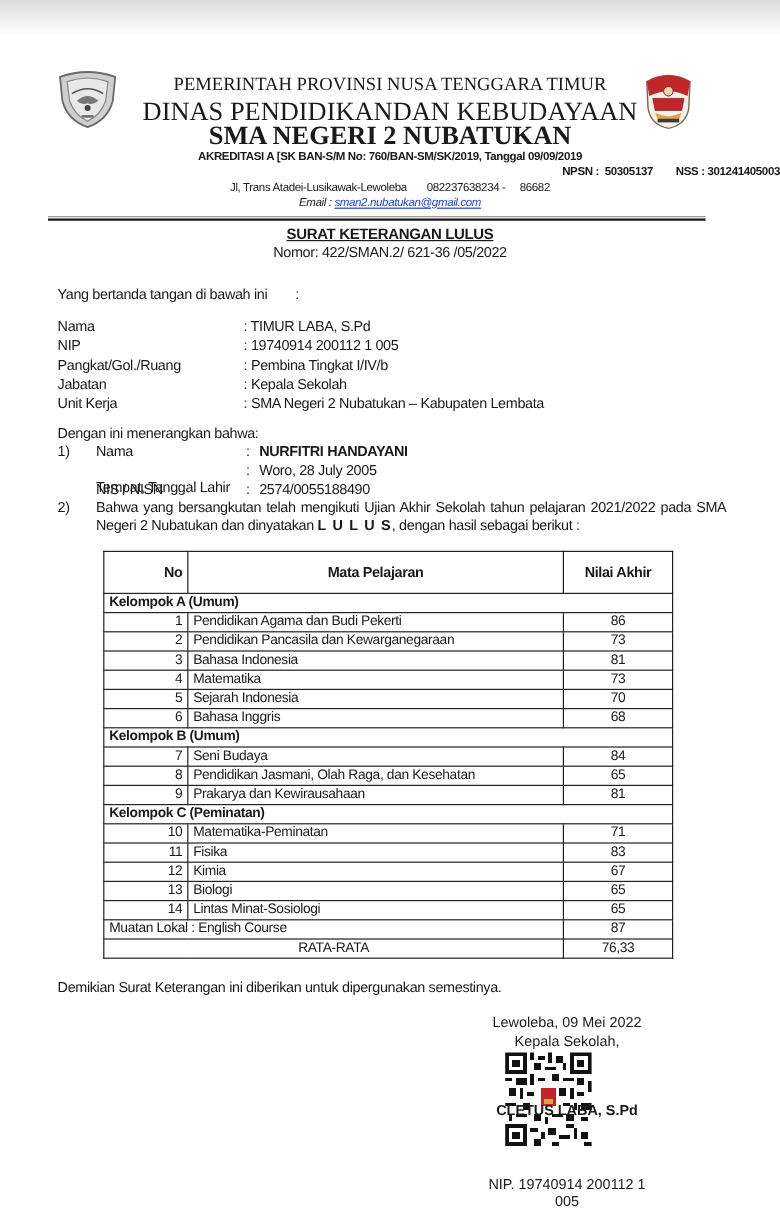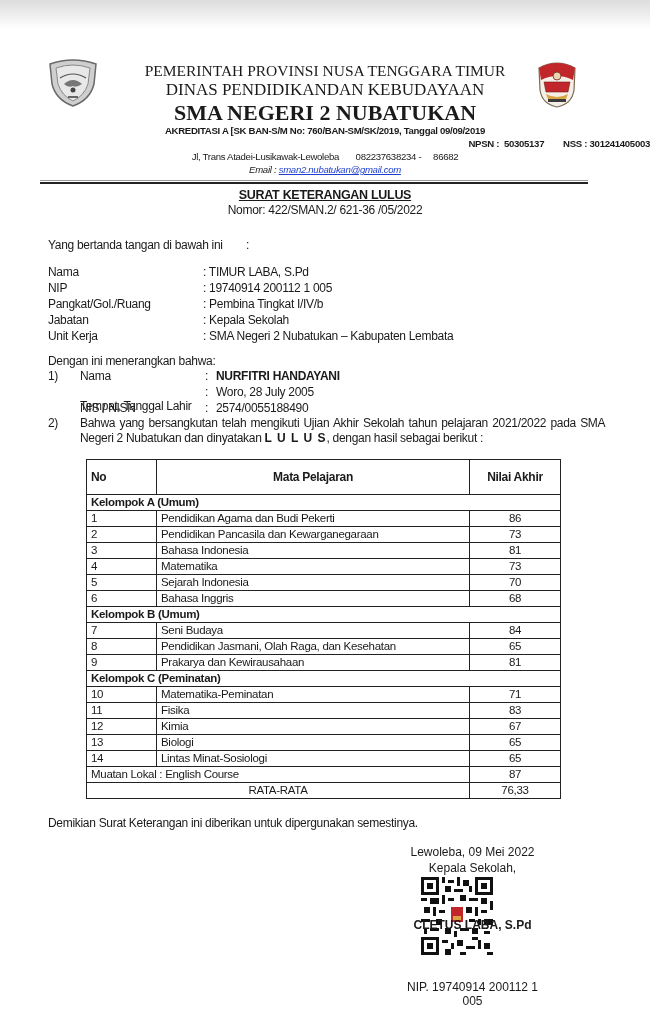--- a/index.html
+++ b/index.html
@@ -5,41 +5,41 @@
   html, body { margin:0; padding:0; }
   body { width:650px; height:1010px; background:#fff; position:relative; overflow:hidden; font-family:"Liberation Sans", sans-serif; color:#1a1a1a; }
   .topshade { position:absolute; left:0; top:0; width:650px; height:30px; background:linear-gradient(#dcdcdc, #fbfbfb 85%, #fff); }
   .abs { position:absolute; }
   .serif { font-family:"Liberation Serif", serif; }
   .narrow { font-family:"Liberation Sans", sans-serif; letter-spacing:-0.3px; }
   
   .logo-left { left:46px; top:58px; width:54px; height:50px; }
   .logo-right { left:536px; top:60px; width:42px; height:48px; }
   .h1 { left:0; width:650px; top:62px; text-align:center; font-size:15.5px; }
-  .h2 { left:0; width:650px; top:80px; text-align:center; font-size:17px; }
+  .h2 { left:0; width:650px; top:80px; text-align:center; font-size:22px; }
   .h3 { left:0; width:650px; top:100px; text-align:center; font-size:22px; font-weight:bold; }
   .h4 { left:0; width:650px; top:125px; text-align:center; font-size:9.6px; font-weight:bold; }
   .h5 { left:0; width:650px; top:138px; text-align:right; font-size:9.6px; font-weight:bold; }
   .h6 { left:0; width:650px; top:151px; text-align:center; font-size:9.6px; }
   .h7 { left:0; width:650px; top:164px; text-align:center; font-size:9.6px; font-style:italic; }
   .h7 a { color:#1f3fd0; text-decoration:underline; }
   .rule1 { left:40px; top:180px; width:548px; height:0; border-top:1px solid #9a9a9a; }
   .rule2 { left:40px; top:182px; width:548px; height:0; border-top:2px solid #222; }
   .title { left:0; width:650px; top:188px; text-align:center; font-size:12.5px; font-weight:bold; text-decoration:underline; }
   .nomor { left:0; width:650px; top:203px; text-align:center; font-size:12px; }
   .txt { font-size:12px; line-height:16px; white-space:nowrap; }
   .lbl { left:48px; }
   .col2 { left:203px; }
   .bold { font-weight:bold; }
   .justify { left:80px; width:520px; text-align:justify; }
   
   table.grades { position:absolute; left:86px; top:459px; width:475px; border-collapse:collapse; font-size:11.5px; }
   table.grades td, table.grades th { border:1px solid #222; padding:0 4px; height:15px; line-height:15px; }
   table.grades th { height:34px; font-weight:bold; font-size:12px; }
-  table.grades .c-no { width:61px; text-align:left;margin-left:16px; }
+  table.grades .c-no { width:61px; text-align:right;margin-left:16px; }
   table.grades .c-val { width:82px; text-align:center; }
   table.grades .grp td { font-weight:bold; text-align:left; }
   table.grades .center { text-align:center; }
   table.grades { border:1.5px solid #222; }
   
   .sig { left:400px; width:145px; text-align:center; font-size:12px; }
   .qr { left:421px; top:877px; width:72px; height:78px; }
 </style>
 </head>
 <body>

